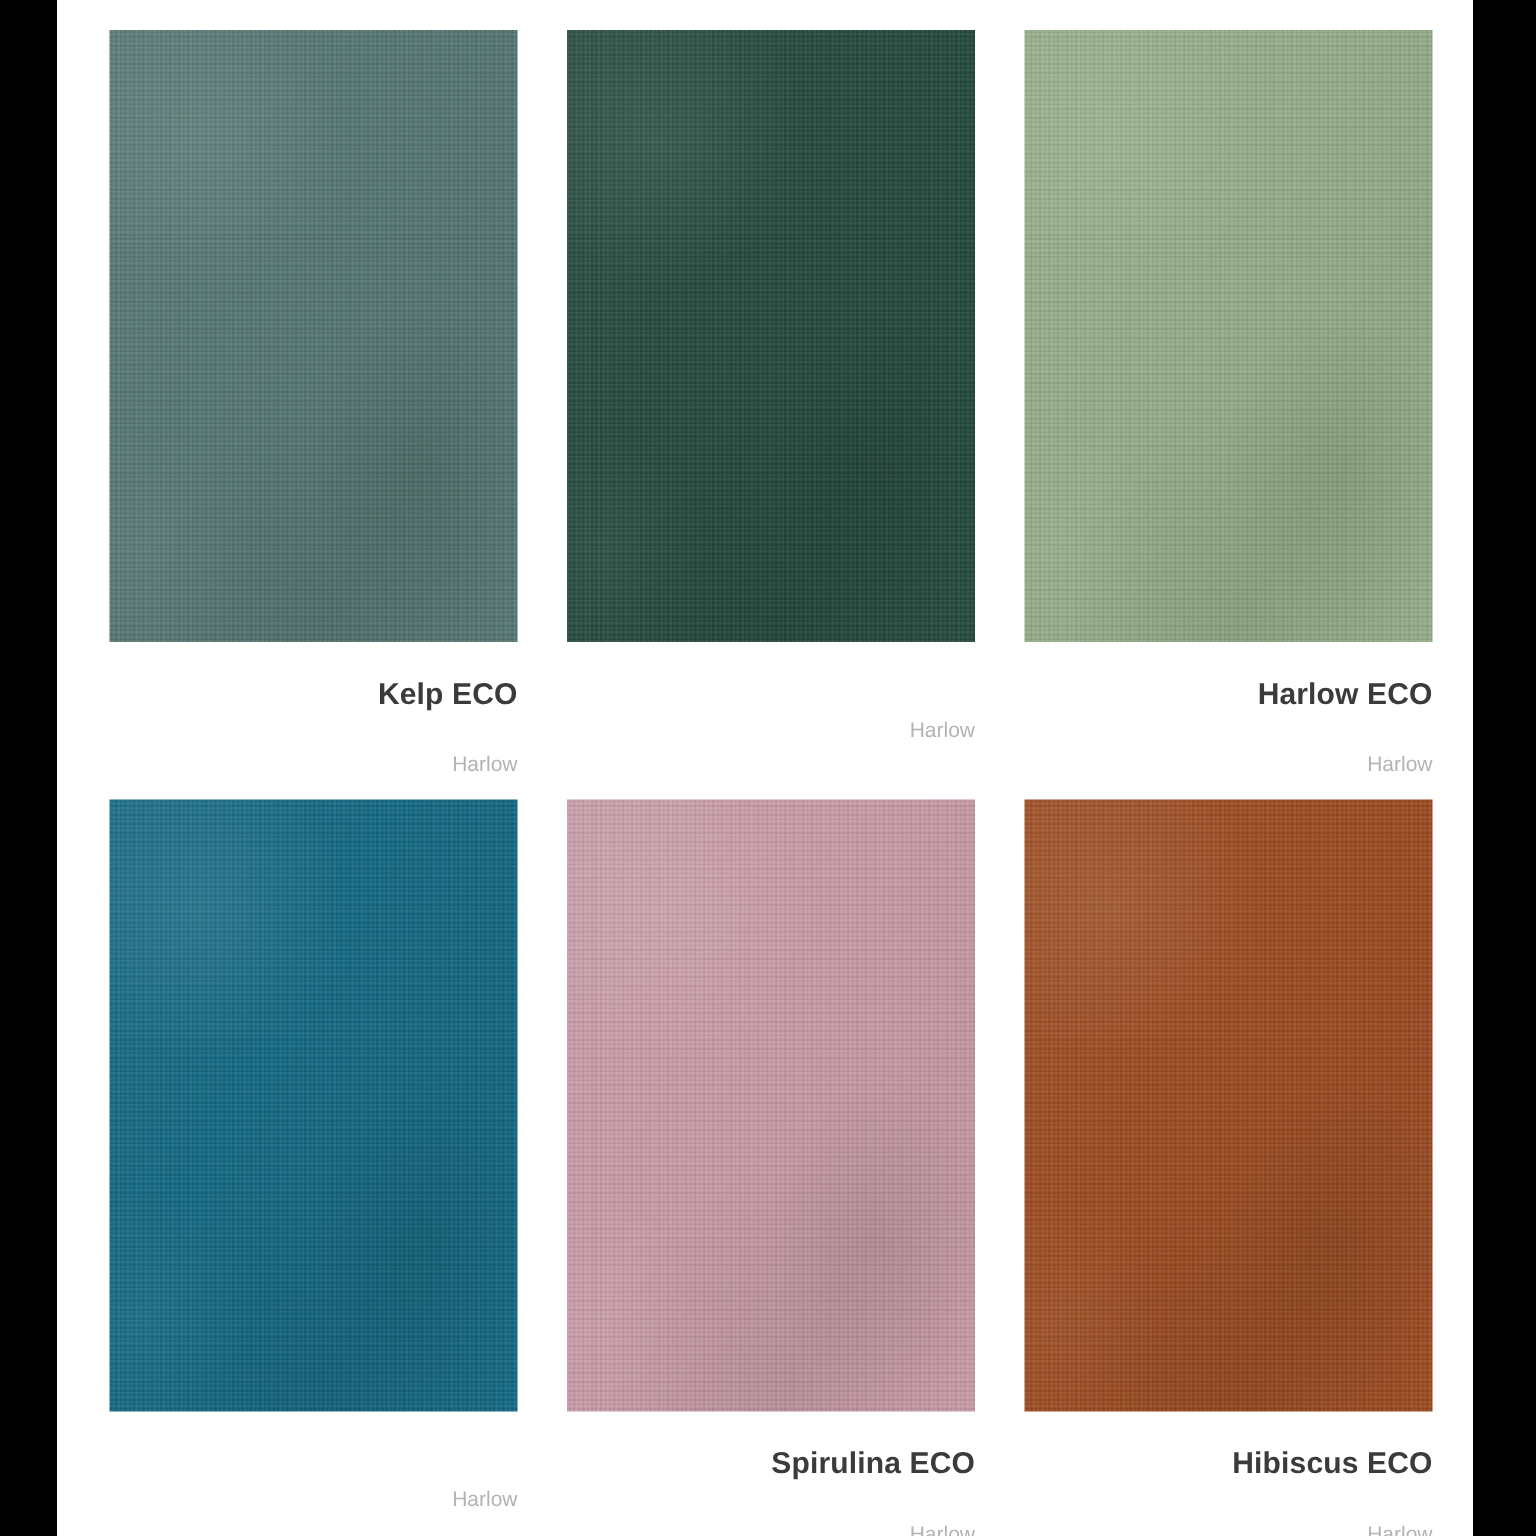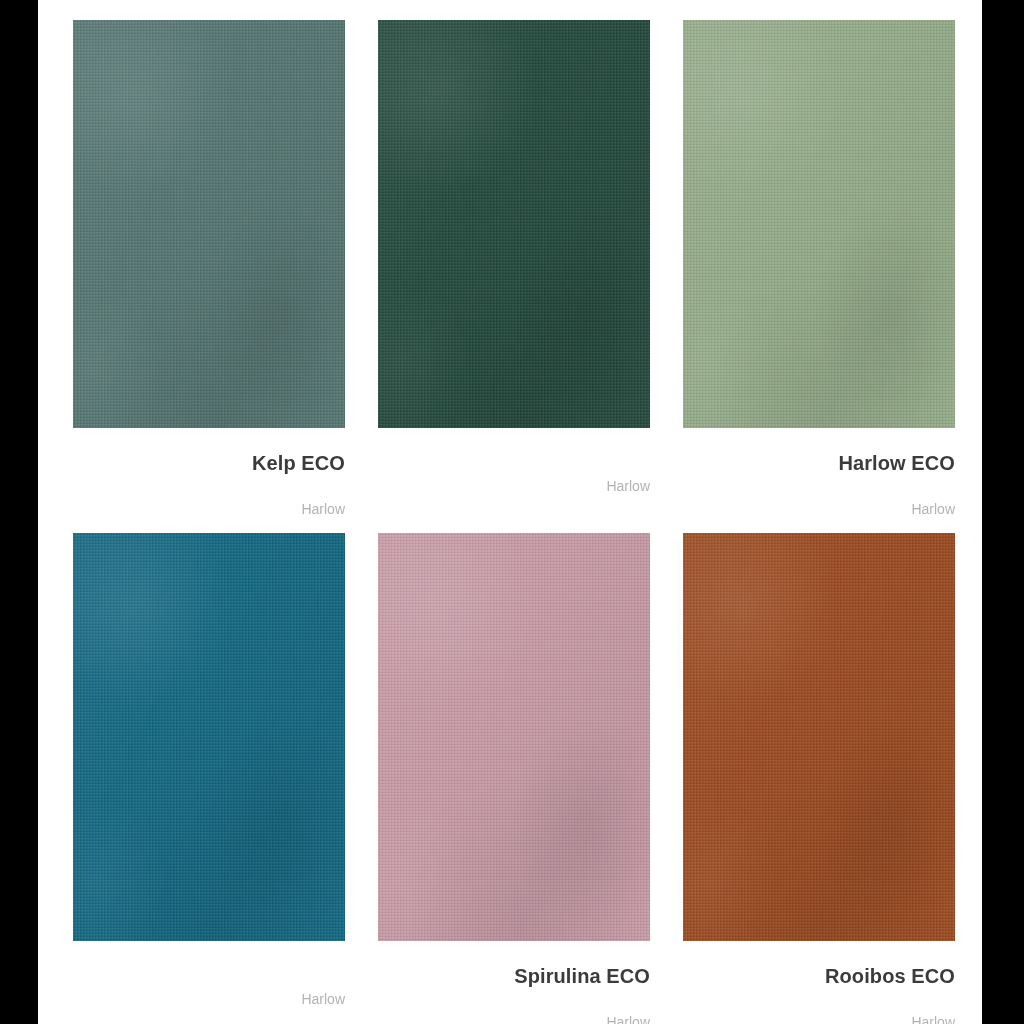--- a/index.html
+++ b/index.html
@@ -183,18 +183,18 @@
         </div>
       </div>
       <div class="card">
         <div class="swatch" style="background-color: rgb(155, 74, 32);">
           <div class="weave-v"></div>
           <div class="weave-h"></div>
           <div class="mottle"></div>
           <div class="sheen"></div>
         </div>
         <div class="meta">
-          <p class="sw-title">Rooibos ECO</p>
+          <p class="sw-title">Hibiscus ECO</p>
           <p class="sw-brand">Harlow</p>
         </div>
       </div>
     </div>
 </div>
 
 </body></html>

